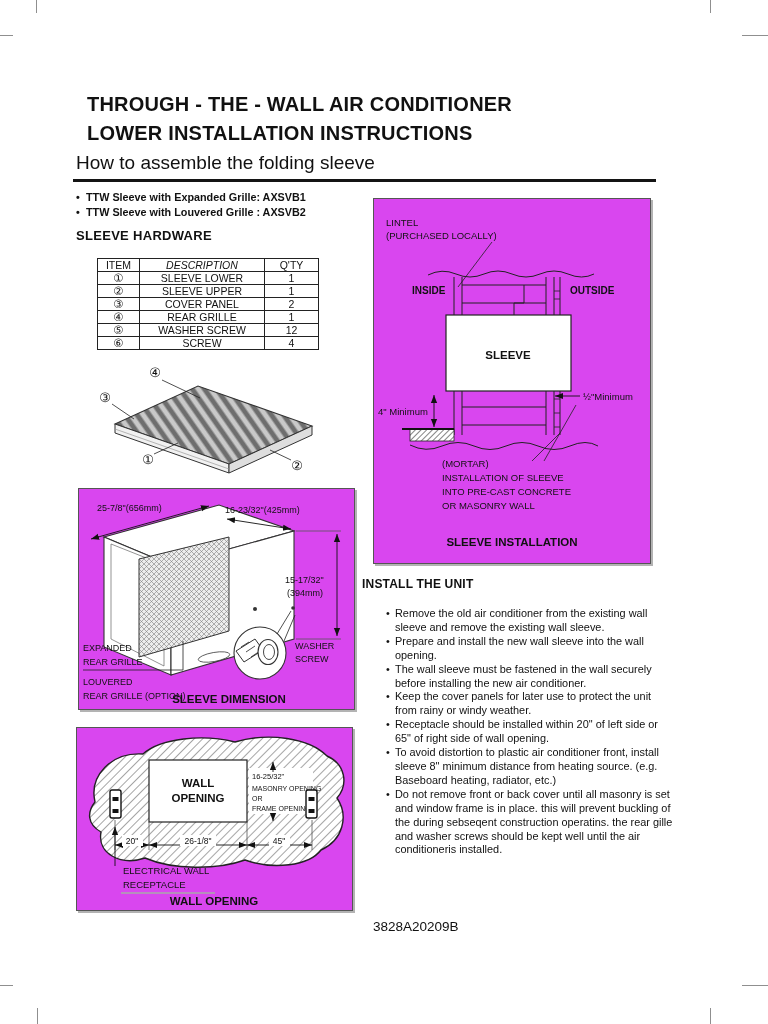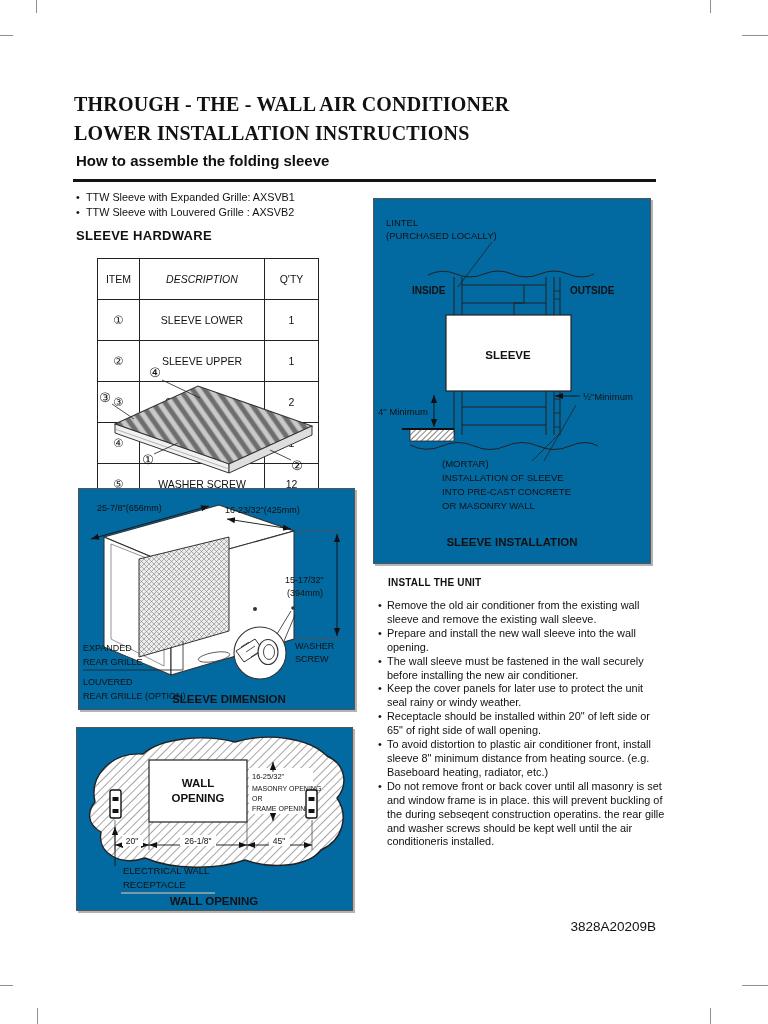--- a/index.html
+++ b/index.html
@@ -2,50 +2,50 @@
 <html><head>
 <meta charset="utf-8">
 <style>
   *{box-sizing:border-box;}
   html,body{margin:0;padding:0;background:#e8e8e8;}
   .page{position:relative;width:768px;height:1024px;background:#ffffff;margin:0 auto;
         font-family:"Liberation Sans",sans-serif;color:#111;overflow:hidden;}
   .abs{position:absolute;}
   .crop{position:absolute;background:#8f8f8f;}
 
-  #title{left:74px;top:90px;font-size:20px;font-weight:bold;line-height:29px;letter-spacing:.2px;font-family:Liberation Serif, serif;}
-  #subtitle{left:76px;top:152px;font-size:15px;font-weight:bold;}
+  #title{left:87px;top:90px;font-size:20px;font-weight:bold;line-height:29px;letter-spacing:.2px;}
+  #subtitle{left:76px;top:152px;font-size:19px;font-weight:normal;}
   #rule{left:73px;top:179px;width:583px;height:3px;background:#141414;}
 
   #models{left:76px;top:190px;margin:0;padding:0;list-style:none;
-          font-size:10.8px;font-weight:normal;line-height:15px;}
+          font-size:10.8px;font-weight:bold;line-height:15px;}
   #models li{position:relative;padding-left:10px;}
   #models li::before{content:"•";position:absolute;left:0;}
 
   #hw-heading{left:76px;top:228px;font-size:13px;font-weight:bold;letter-spacing:.3px;}
 
   #hw-table{position:absolute;left:97px;top:258px;border-collapse:collapse;font-size:10.5px;color:#111;}
-  #hw-table th,#hw-table td{border:1px solid #222;padding:14px 2px;height:13px;text-align:center;font-weight:normal;line-height:12px;}
+  #hw-table th,#hw-table td{border:1px solid #222;padding:0 2px;height:13px;text-align:center;font-weight:normal;line-height:12px;}
   #hw-table .c0{width:42px;}
   #hw-table .c1{width:125px;font-style:italic;}
   #hw-table .c2{width:54px;}
   #hw-table td.item{font-size:11.5px;}
 
-  .panel{position:absolute;background:#0369a1;border:1px solid #555;box-shadow:2px 2px 0 #b3b3b3;}
+  .panel{position:absolute;background:#d946ef;border:1px solid #555;box-shadow:2px 2px 0 #b3b3b3;}
   #panel-dim{left:78px;top:488px;width:277px;height:222px;}
   #panel-wall{left:76px;top:727px;width:277px;height:184px;text-align:right;}
   #panel-lintel{left:373px;top:198px;width:278px;height:366px;}
 
-  #install-heading{left:388px;top:577px;font-size:10px;font-weight:bold;letter-spacing:.2px;}
-  #install-list{position:absolute;left:378px;top:599px;width:287px;margin:0;padding:0;list-style:none;
+  #install-heading{left:362px;top:577px;font-size:12px;font-weight:bold;letter-spacing:.2px;}
+  #install-list{position:absolute;left:378px;top:599px;width:287px;margin:8px;padding:0;list-style:none;
                 font-size:10.9px;line-height:13.9px;}
   #install-list li{position:relative;padding-left:9px;}
   #install-list li::before{content:"•";position:absolute;left:0;}
 
-  #docnum{left:373px;top:919px;width:283px;text-align:right;font-size:13.5px;}
+  #docnum{left:373px;top:919px;width:283px;font-size:13.5px;}
 
   svg{display:block;}
   svg text{font-family:"Liberation Sans",sans-serif;fill:#111;}
   .t95{font-size:9.5px;} .t9{font-size:9px;} .t10b{font-size:10px;font-weight:bold;}
   .t115b{font-size:11.5px;font-weight:bold;} .t85{font-size:8.5px;}
   .t75{font-size:7.5px;} .t7{font-size:7px;} .call{font-size:13px;}
   .ln{stroke:#222;stroke-width:1;fill:none;}
   .lnt{stroke:#222;stroke-width:.8;fill:none;}
   .dim{stroke:#111;stroke-width:.9;fill:none;}
   .ext{stroke:#555;stroke-width:.8;fill:none;}
@@ -317,21 +317,21 @@
 
       <text class="t115b" x="137" y="177" text-anchor="middle">WALL OPENING</text>
     </svg>
   </div>
 
   <div id="install-heading" class="abs">INSTALL THE UNIT</div>
   <ul id="install-list">
     <li>Remove the old air conditioner from the existing wall sleeve and remove the existing wall sleeve.</li>
     <li>Prepare and install the new wall sleeve into the wall opening.</li>
     <li>The wall sleeve must be fastened in the wall securely before installing the new air conditioner.</li>
-    <li>Keep the cover panels for later use to protect the unit seal rainy or windy weather.</li>
+    <li>Keep the cover panels for later use to protect the unit from rainy or windy weather.</li>
     <li>Receptacle should be installed within 20" of left side or 65" of right side of wall opening.</li>
     <li>To avoid distortion to plastic air conditioner front, install sleeve 8" minimum distance from heating source. (e.g. Baseboard heating, radiator, etc.)</li>
     <li>Do not remove front or back cover until all masonry is set and window frame is in place. this will prevent buckling of the during sebseqent construction operatins. the rear gille and washer screws should be kept well until the air conditioneris installed.</li>
   </ul>
 
   <div id="docnum" class="abs">3828A20209B</div>
 
 </div>
 
 </body></html>

